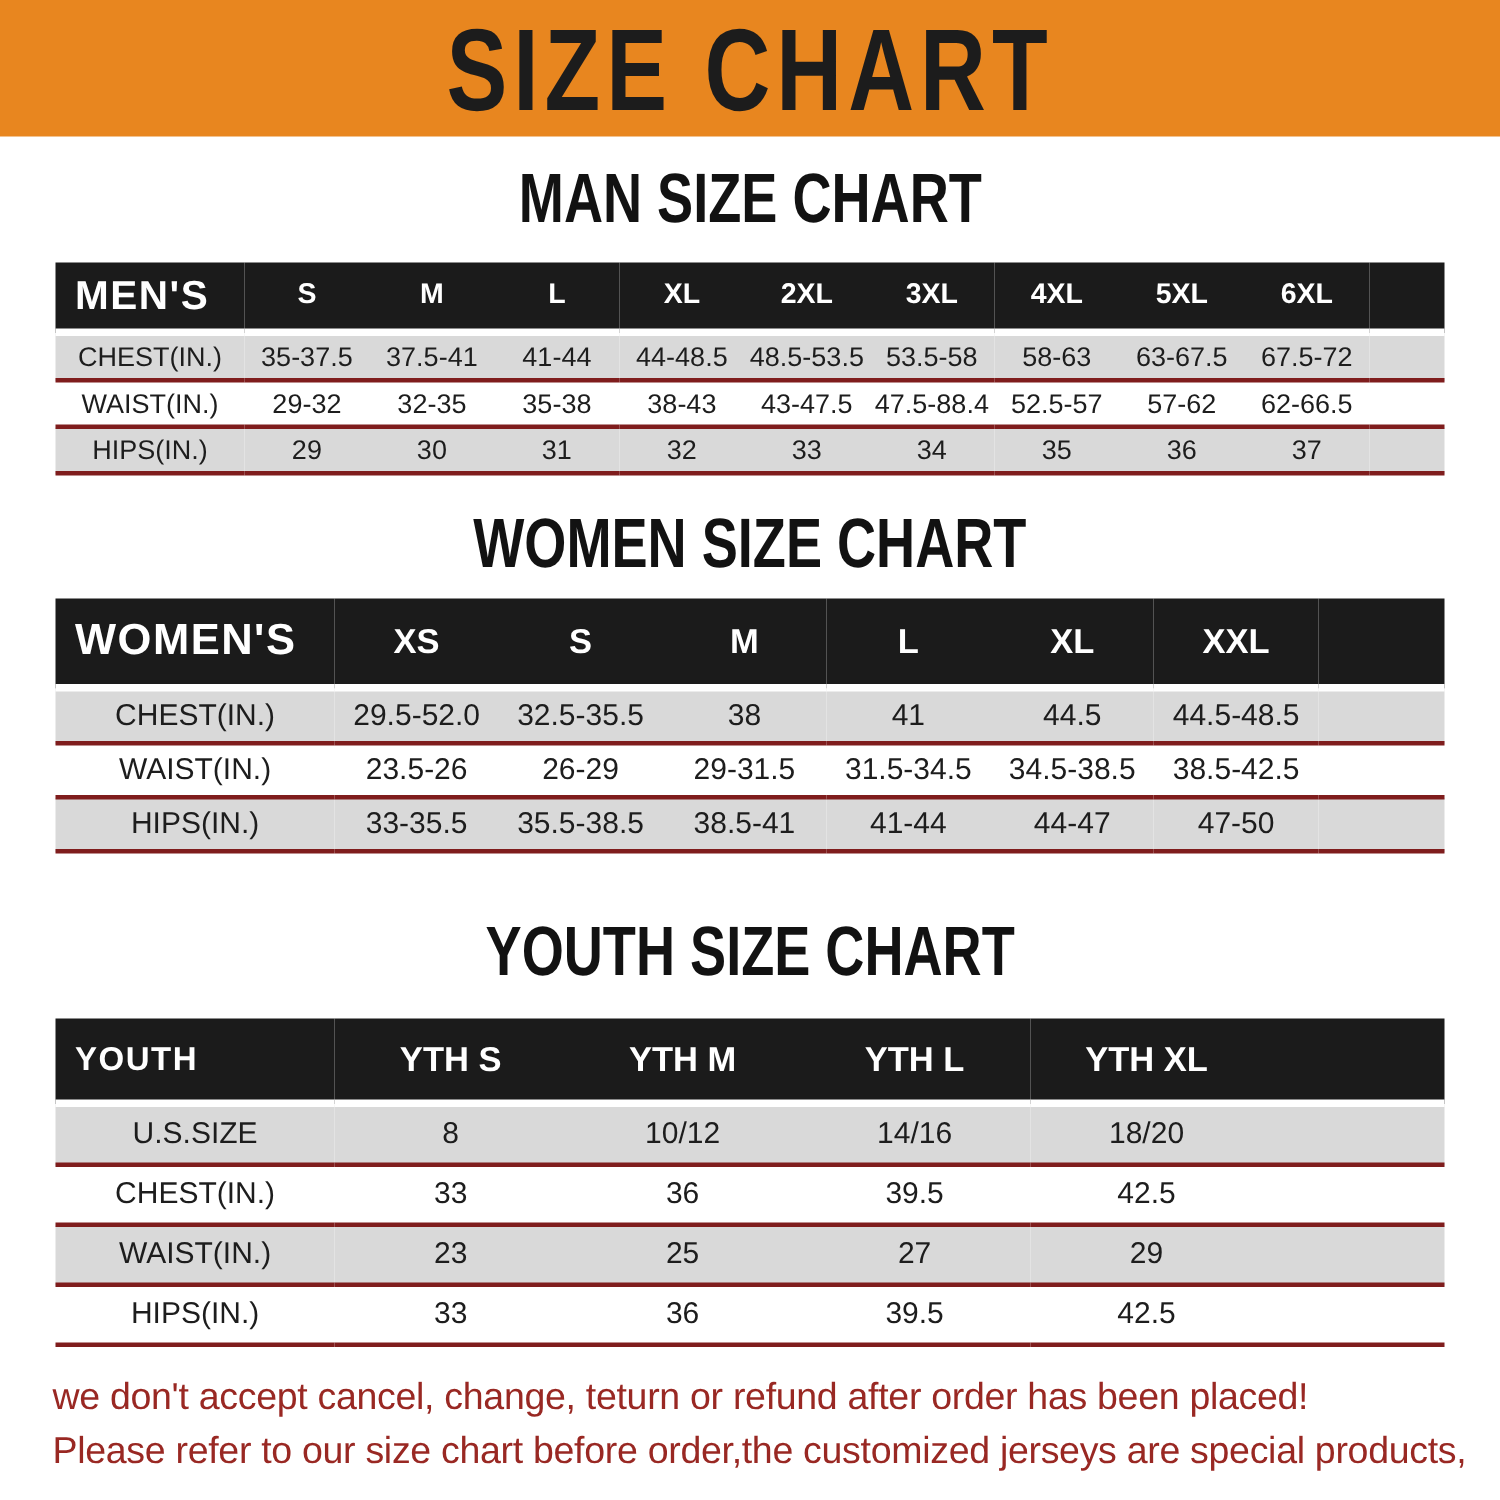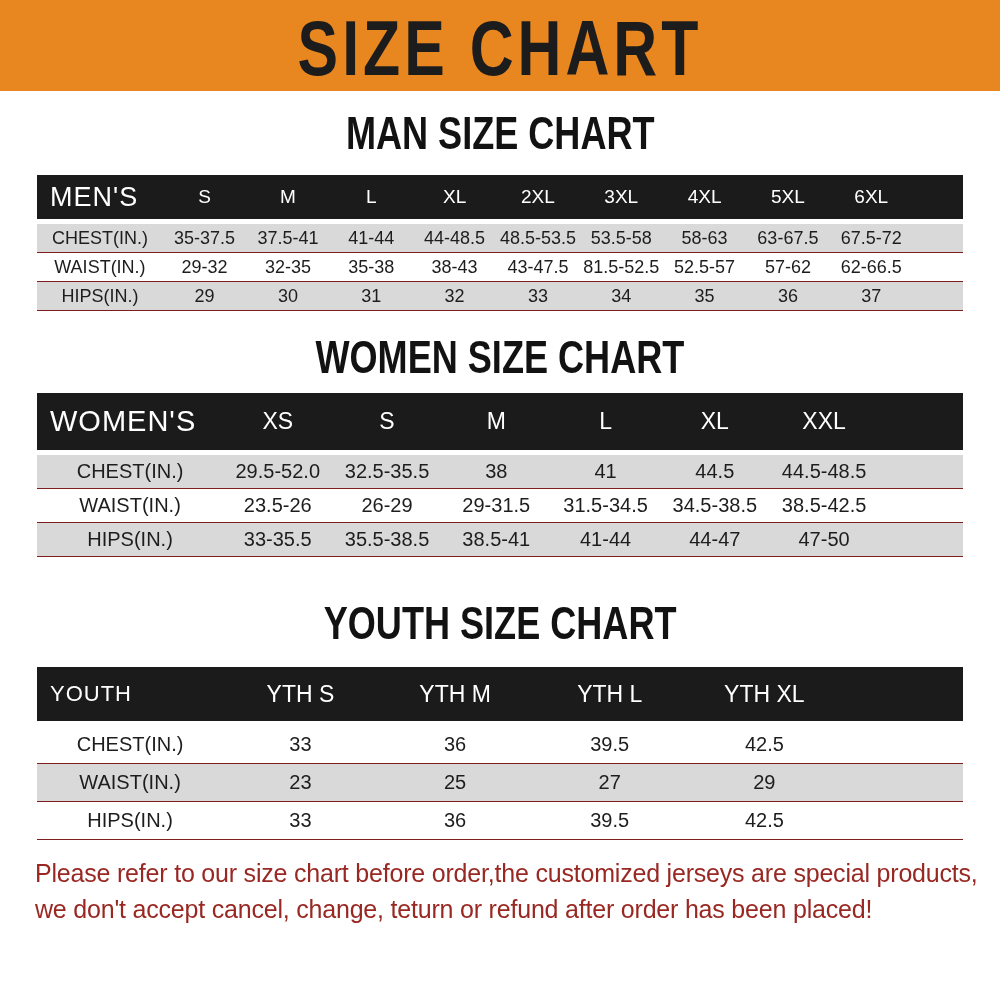--- a/index.html
+++ b/index.html
@@ -33,25 +33,25 @@
   .h-youth{margin-top:44px;}
   
   .size-table{
     width:926px;margin:0 auto;border-collapse:collapse;table-layout:fixed;
   }
   .t-men{margin-top:20px;}
   .t-women{margin-top:14px;}
   .t-youth{margin-top:22px;}
   .size-table thead tr{border-bottom:5px solid #ffffff;}
   .size-table thead th{
-    background:var(--header-bg);color:#ffffff;font-weight:normal;
+    background:var(--header-bg);color:#ffffff;font-weight:bold;
     text-align:center;vertical-align:middle;padding:0;
   }
   .size-table th.grp{text-align:left;padding-left:13px;letter-spacing:1px;}
-  .size-table tbody tr{border-bottom:1px solid #7f1d1d;}
+  .size-table tbody tr{border-bottom:3px solid #7f1d1d;}
   .size-table tbody tr.stripe{background:var(--stripe-bg);}
   .size-table td{
     text-align:center;vertical-align:middle;color:#1d1d1d;padding:0;
   }
   .t-men thead th{height:44px;font-size:19px;}
   .t-men th.grp{font-size:27px;}
   .t-men td{height:28px;font-size:18px;}
   .t-women thead th{height:57px;font-size:23px;}
   .t-women th.grp{font-size:29px;}
   .t-women td{height:33px;font-size:20px;}
@@ -110,21 +110,21 @@
       <td>67.5-72</td>
       <td></td>
     </tr>
     <tr>
       <td>WAIST(IN.)</td>
       <td>29-32</td>
       <td>32-35</td>
       <td>35-38</td>
       <td>38-43</td>
       <td>43-47.5</td>
-      <td>81.5-52.5</td>
+      <td>47.5-88.4</td>
       <td>52.5-57</td>
       <td>57-62</td>
       <td>62-66.5</td>
       <td></td>
     </tr>
     <tr class="stripe">
       <td>HIPS(IN.)</td>
       <td>29</td>
       <td>30</td>
       <td>31</td>
@@ -209,20 +209,28 @@
     <tr>
       <th class="grp">YOUTH</th>
       <th>YTH S</th>
       <th>YTH M</th>
       <th>YTH L</th>
       <th>YTH XL</th>
       <th></th>
     </tr>
   </thead>
   <tbody>
+    <tr class="stripe">
+      <td>U.S.SIZE</td>
+      <td>8</td>
+      <td>10/12</td>
+      <td>14/16</td>
+      <td>18/20</td>
+      <td></td>
+    </tr>
     <tr>
       <td>CHEST(IN.)</td>
       <td>33</td>
       <td>36</td>
       <td>39.5</td>
       <td>42.5</td>
       <td></td>
     </tr>
     <tr class="stripe">
       <td>WAIST(IN.)</td>
@@ -237,15 +245,15 @@
       <td>33</td>
       <td>36</td>
       <td>39.5</td>
       <td>42.5</td>
       <td></td>
     </tr>
   </tbody>
 </table>
 
 <div class="footer">
+  <div>we don't accept cancel, change, teturn or refund after order has been placed!</div>
   <div>Please refer to our size chart before order,the customized jerseys are special products,</div>
-  <div>we don't accept cancel, change, teturn or refund after order has been placed!</div>
 </div>
 
 </body></html>

